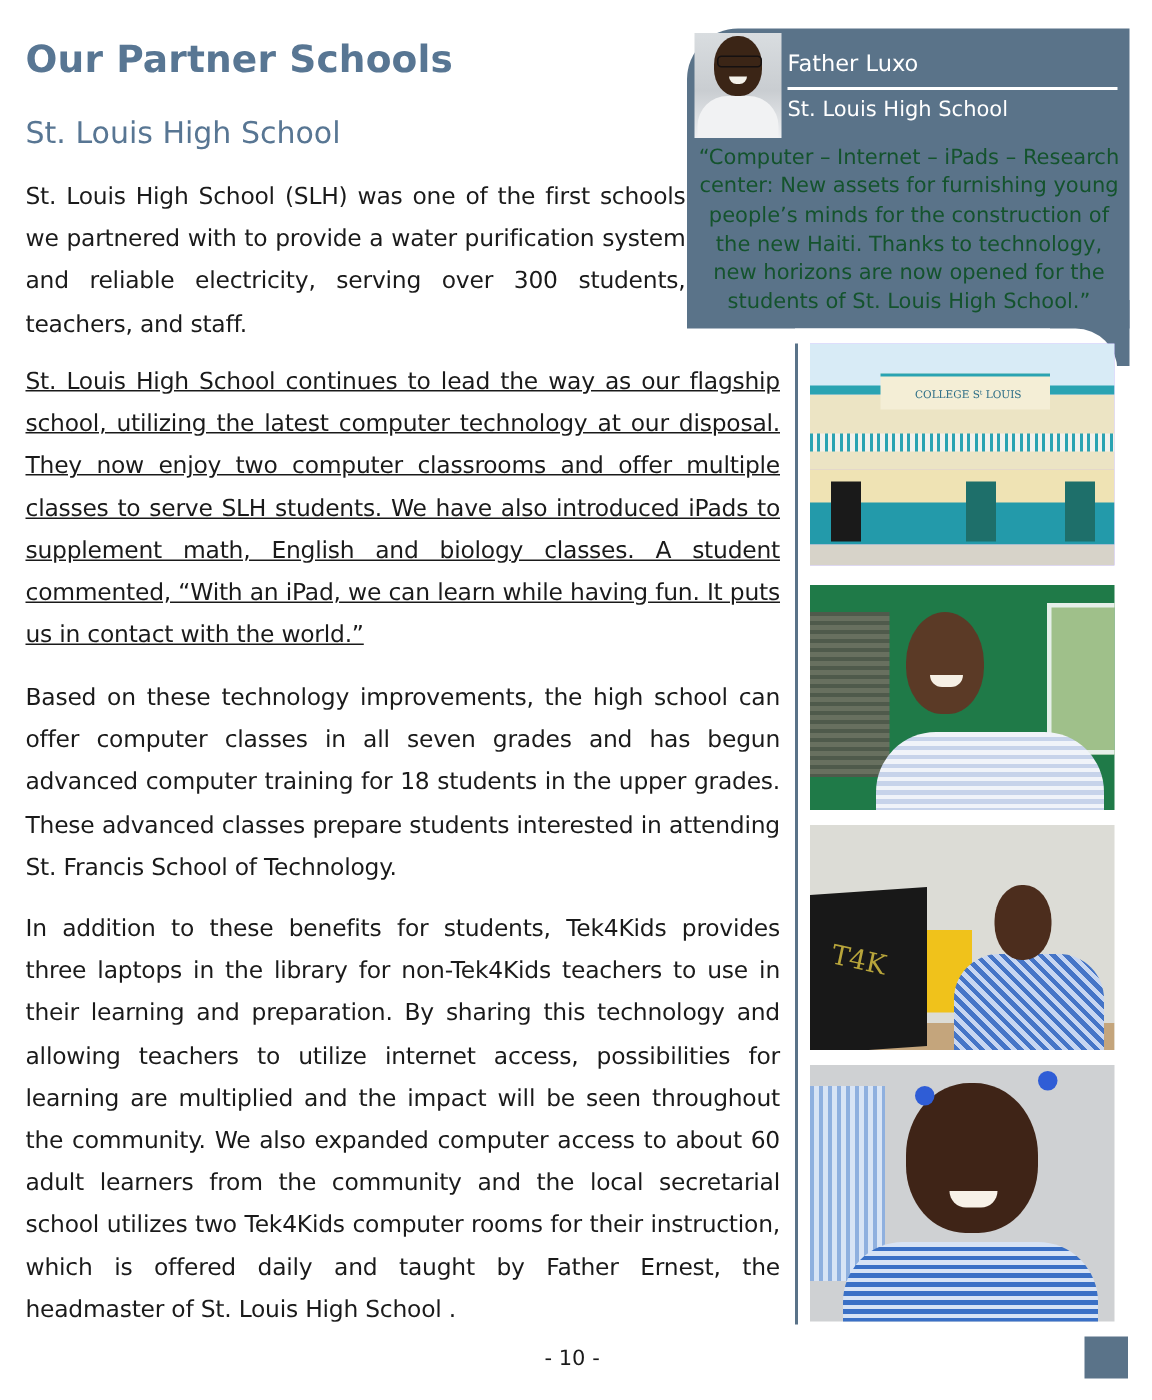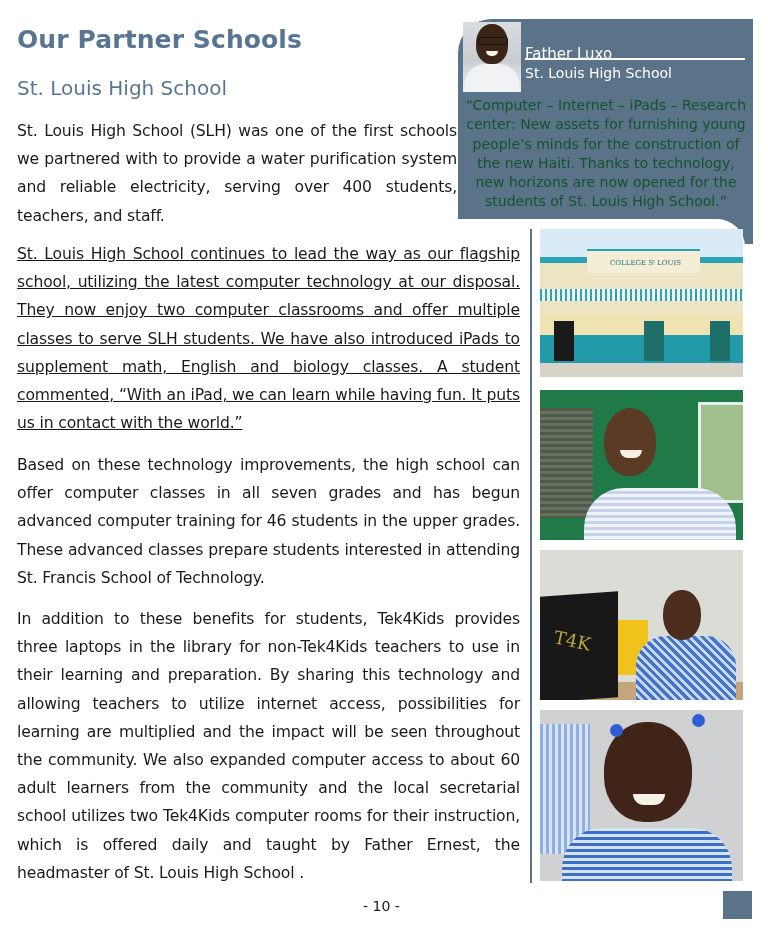--- a/index.html
+++ b/index.html
@@ -25,21 +25,21 @@
   .portrait { position:absolute; left:463px; top:22px; width:58px; height:70px;
               background:linear-gradient(180deg,#d9dde0 0%,#c9cdd1 55%,#eef0f2 100%); overflow:hidden; }
   .portrait .head { position:absolute; left:13px; top:2px; width:32px; height:40px;
               background:#3b2516; border-radius:48% 48% 45% 45%; }
   .portrait .glasses { position:absolute; left:15px; top:15px; width:28px; height:6px;
               border:1.5px solid #151010; border-radius:3px; }
   .portrait .smile { position:absolute; left:23px; top:29px; width:12px; height:5px;
               background:#f4f1ea; border-radius:0 0 6px 6px; }
   .portrait .shirt { position:absolute; left:2px; top:42px; width:54px; height:30px;
               background:#f1f2f3; border-radius:20px 20px 0 0; }
-  .q-name { position:absolute; left:525px; top:45px; font-size:15px; color:#ffffff; margin:0; }
+  .q-name { position:absolute; left:525px; top:33px; font-size:15px; color:#ffffff; margin:0; }
   .q-rule { position:absolute; left:525px; top:58px; width:220px; height:2px; background:#ffffff; }
   .q-school { position:absolute; left:525px; top:65px; font-size:14px; color:#ffffff; margin:0; }
   .q-text { position:absolute; left:462px; top:96px; width:288px; font-size:14px;
             line-height:19.3px; color:#14532d; text-align:center; margin:0; }
 
   .side-rule { position:absolute; left:530px; top:229px; width:2px; height:654px; background:#5a7389; }
 
   .photo { position:absolute; left:540px; width:203px; overflow:hidden; }
   #photo1 { top:229px; height:148px; background:#c4b5fd; }
   #photo2 { top:390px; height:150px; background:#1f7a48; }
@@ -86,23 +86,23 @@
 
   .page-num { position:absolute; left:363px; top:898px; font-size:14px; color:#1a1a1a; margin:0; }
   .corner-square { position:absolute; left:723px; top:891px; width:29px; height:28px; background:#5a7389; }
 </style>
 </head>
 <body>
 
 <h1 class="page-title">Our Partner Schools</h1>
 <h2 class="section-title">St. Louis High School</h2>
 
-<p class="para" id="p1">St. Louis High School (SLH) was one of the first schools we partnered with to provide a water purification sys­tem and reliable electricity, serving over 400 students, teachers, and staff.</p>
+<p class="para" id="p1">St. Louis High School (SLH) was one of the first schools we partnered with to provide a water purification sys­tem and reliable electricity, serving over 300 students, teachers, and staff.</p>
 <p class="para" id="p2">St. Louis High School continues to lead the way as our flag­ship school, utilizing the latest computer technology at our disposal. They now enjoy two computer classrooms and offer multiple classes to serve SLH students. We have also intro­duced iPads to supplement math, English and biology classes. A student commented, “With an iPad, we can learn while hav­ing fun. It puts us in contact with the world.”</p>
-<p class="para" id="p3">Based on these technology improvements, the high school can offer computer classes in all seven grades and has begun advanced computer training for 46 students in the upper grades. These advanced classes prepare students interested in attending St. Francis School of Technology.</p>
+<p class="para" id="p3">Based on these technology improvements, the high school can offer computer classes in all seven grades and has begun advanced computer training for 18 students in the upper grades. These advanced classes prepare students interested in attending St. Francis School of Technology.</p>
 <p class="para" id="p4">In addition to these benefits for students, Tek4Kids provides three laptops in the library for non-Tek4Kids teachers to use in their learning and preparation. By sharing this technology and allowing teachers to utilize internet access, possibilities for learning are multiplied and the impact will be seen throughout the  community.  We also expanded computer access to about 60 adult learners from the community and the local secretarial school utilizes two Tek4Kids computer rooms for their instruction, which is offered daily and taught by Fa­ther Ernest, the headmaster of St. Louis High School .</p>
 
 <div class="quote-box"></div>
 <div class="quote-tail"></div>
 <div class="quote-cut"></div>
 
 <div class="portrait">
   <div class="shirt"></div>
   <div class="head"></div>
   <div class="glasses"></div>

